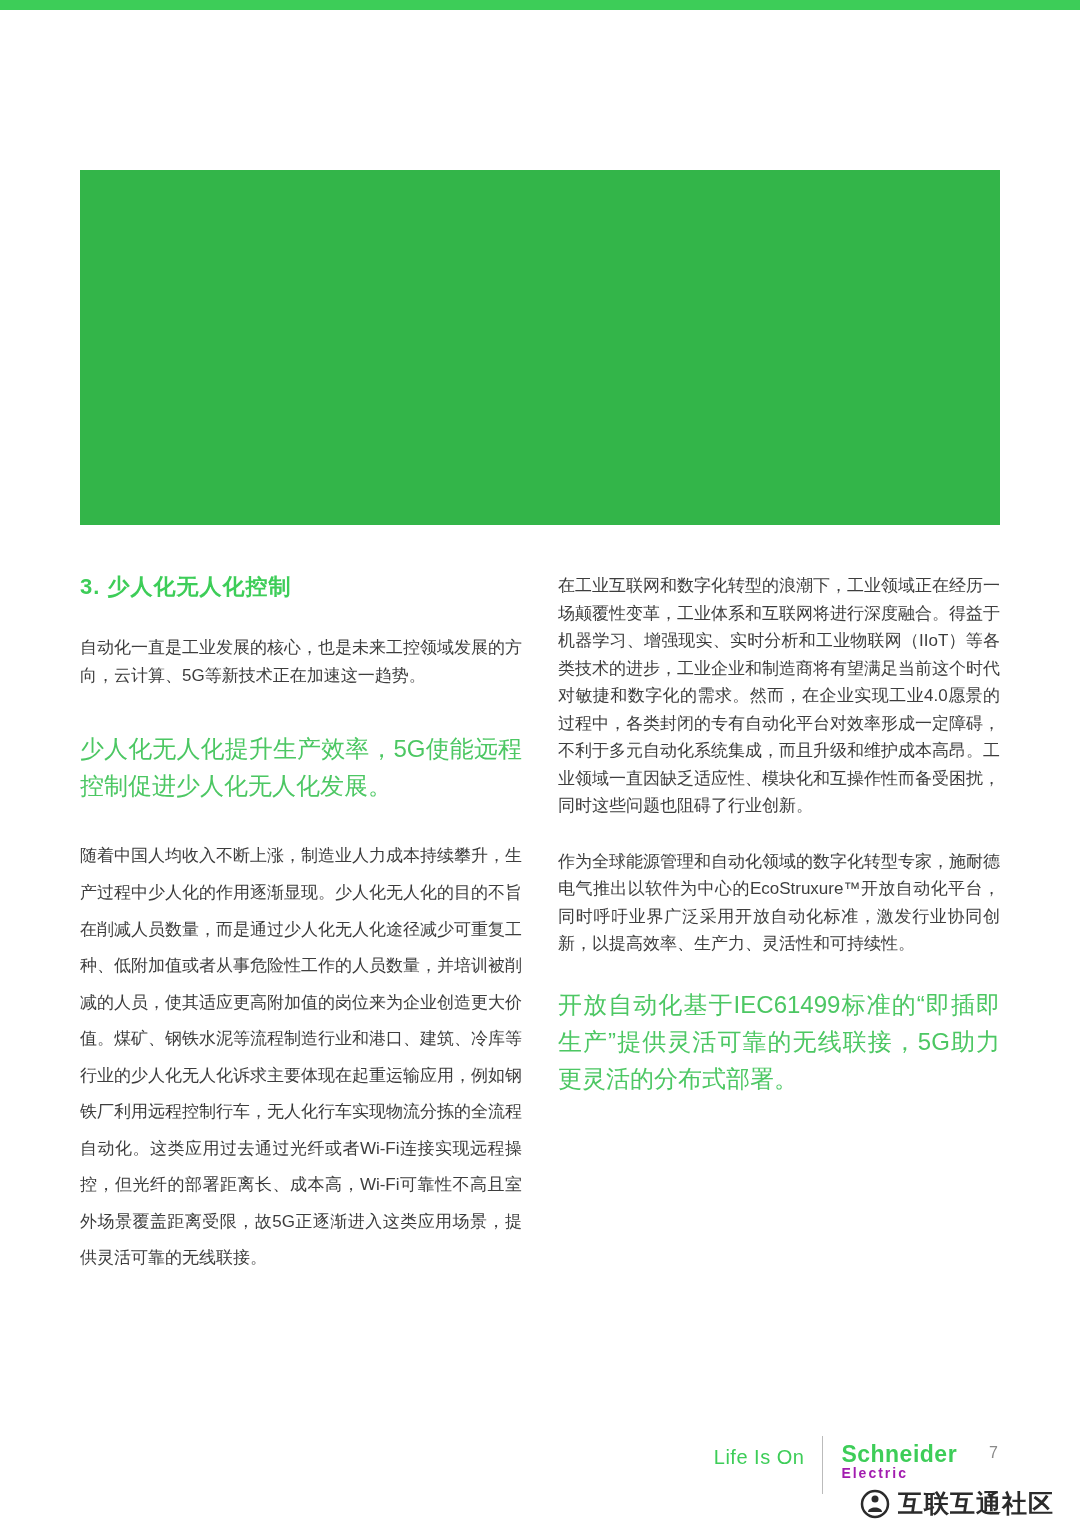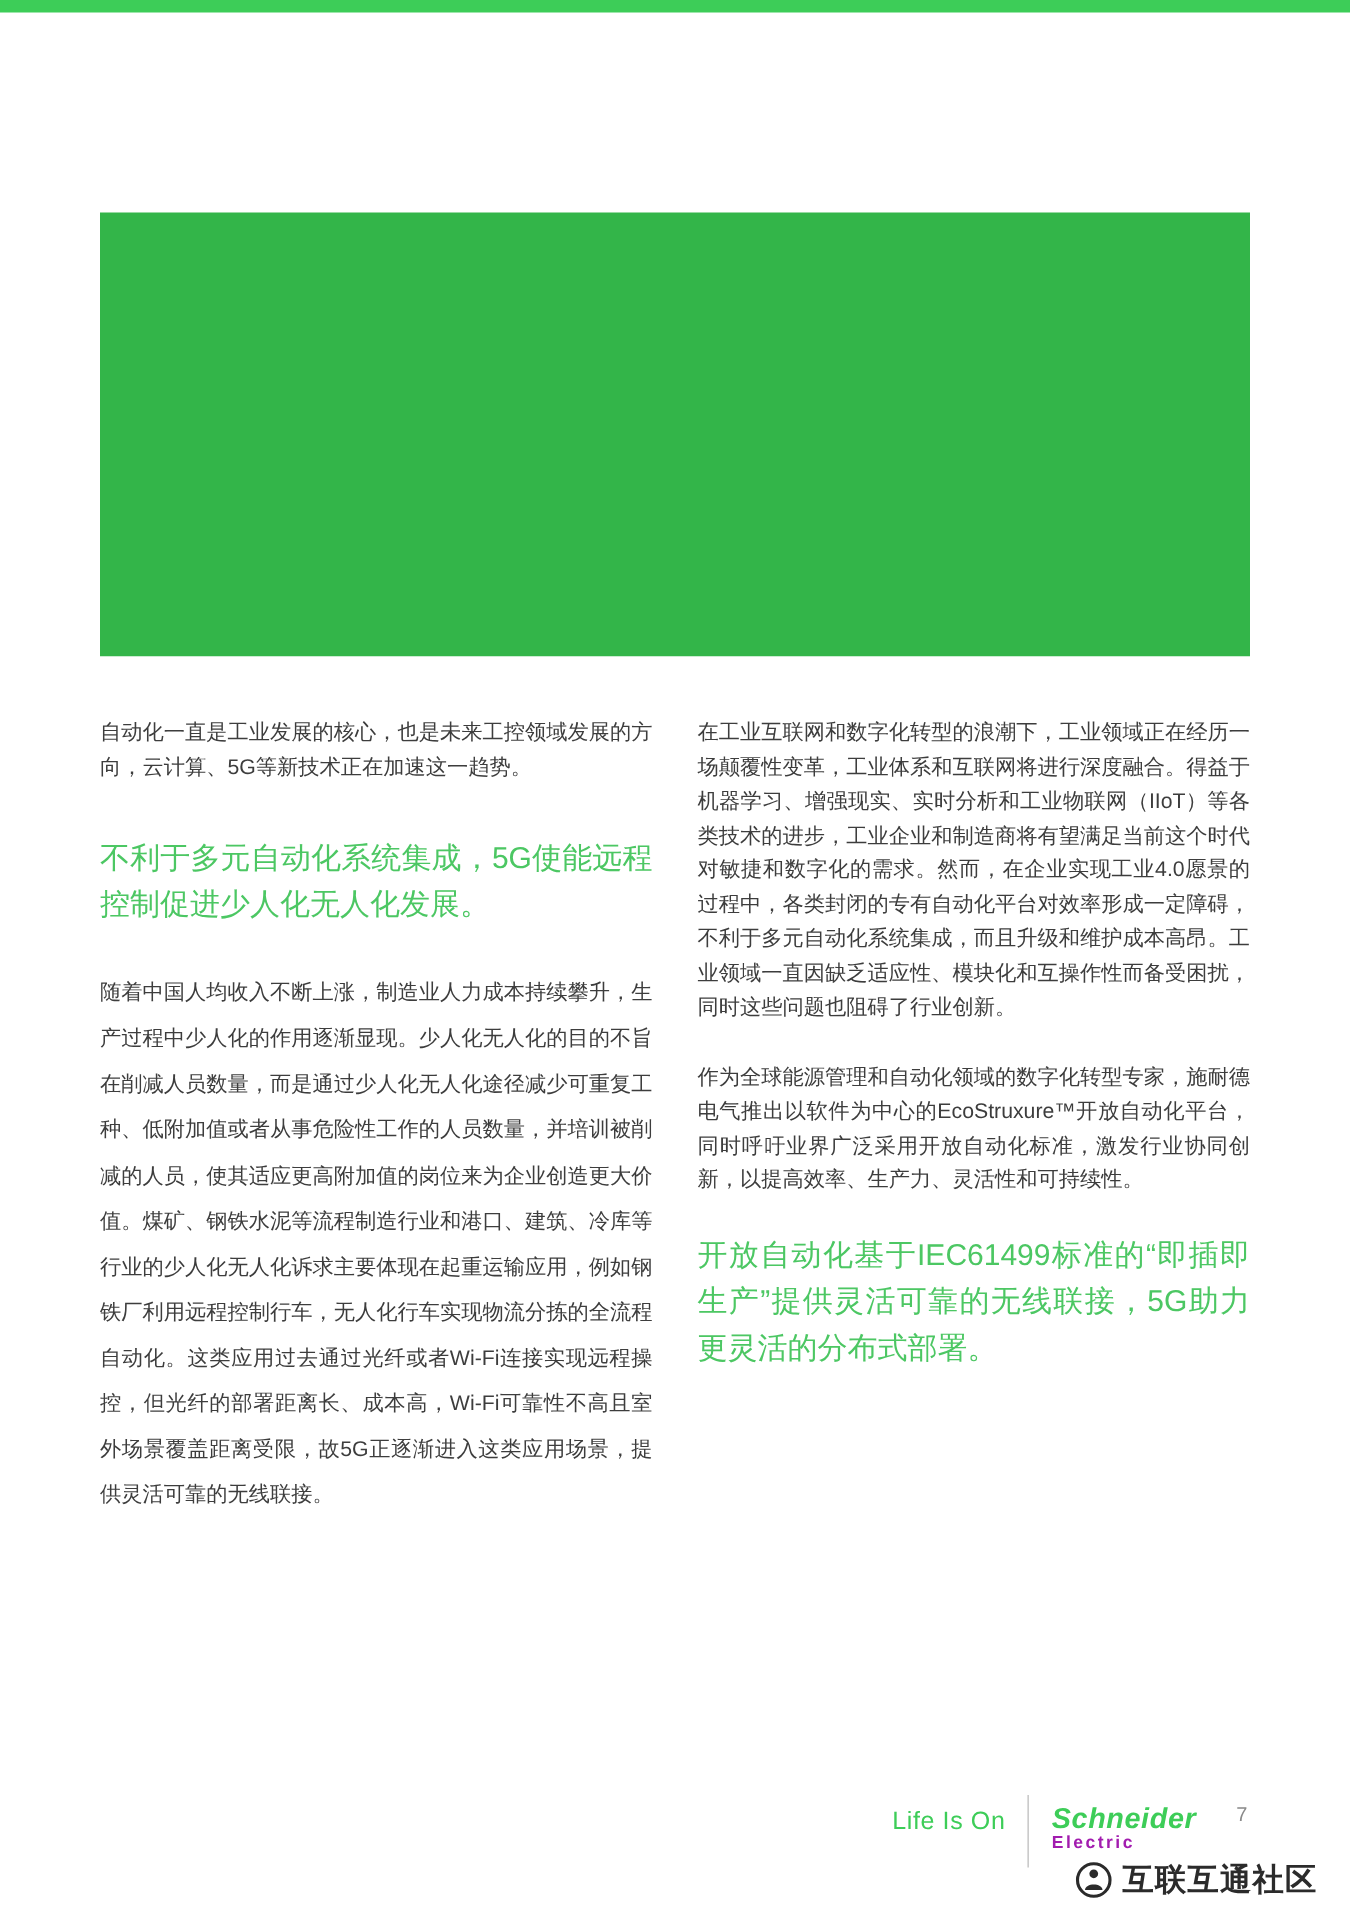--- a/index.html
+++ b/index.html
@@ -99,21 +99,20 @@
     display: flex;
     flex-direction: column;
     line-height: 1.05;
     padding-top: 6px;
   }
   .brand-line1 {
     font-size: 23px;
     font-weight: bold;
     color: #3dcd58;
     letter-spacing: 0.5px;
-    font-style: italic;
   }
   .brand-line2 {
     font-size: 14px;
     font-weight: bold;
     color: #a21caf;
     letter-spacing: 2px;
   }
   .page-number {
     font-size: 16px;
     color: #8a8a8a;
@@ -146,22 +145,23 @@
 
 <div class="page">
 
   <div class="top-bar"></div>
 
   <div class="hero"></div>
 
   <div class="columns">
 
     <div class="col">
+      <h2 class="section-heading">3. 少人化无人化控制</h2>
       <p class="intro">自动化一直是工业发展的核心，也是未来工控领域发展的方向，云计算、5G等新技术正在加速这一趋势。</p>
-      <p class="callout">不利于多元自动化系统集成，5G使能远程控制促进少人化无人化发展。</p>
+      <p class="callout">少人化无人化提升生产效率，5G使能远程控制促进少人化无人化发展。</p>
       <p class="body-text wide-leading">随着中国人均收入不断上涨，制造业人力成本持续攀升，生产过程中少人化的作用逐渐显现。少人化无人化的目的不旨在削减人员数量，而是通过少人化无人化途径减少可重复工种、低附加值或者从事危险性工作的人员数量，并培训被削减的人员，使其适应更高附加值的岗位来为企业创造更大价值。煤矿、钢铁水泥等流程制造行业和港口、建筑、冷库等行业的少人化无人化诉求主要体现在起重运输应用，例如钢铁厂利用远程控制行车，无人化行车实现物流分拣的全流程自动化。这类应用过去通过光纤或者Wi-Fi连接实现远程操控，但光纤的部署距离长、成本高，Wi-Fi可靠性不高且室外场景覆盖距离受限，故5G正逐渐进入这类应用场景，提供灵活可靠的无线联接。</p>
     </div>
 
     <div class="col">
       <p class="body-text">在工业互联网和数字化转型的浪潮下，工业领域正在经历一场颠覆性变革，工业体系和互联网将进行深度融合。得益于机器学习、增强现实、实时分析和工业物联网（IIoT）等各类技术的进步，工业企业和制造商将有望满足当前这个时代对敏捷和数字化的需求。然而，在企业实现工业4.0愿景的过程中，各类封闭的专有自动化平台对效率形成一定障碍，不利于多元自动化系统集成，而且升级和维护成本高昂。工业领域一直因缺乏适应性、模块化和互操作性而备受困扰，同时这些问题也阻碍了行业创新。</p>
       <p class="body-text">作为全球能源管理和自动化领域的数字化转型专家，施耐德电气推出以软件为中心的EcoStruxure™开放自动化平台，同时呼吁业界广泛采用开放自动化标准，激发行业协同创新，以提高效率、生产力、灵活性和可持续性。</p>
       <p class="callout">开放自动化基于IEC61499标准的“即插即生产”提供灵活可靠的无线联接，5G助力更灵活的分布式部署。</p>
     </div>
 
   </div>

